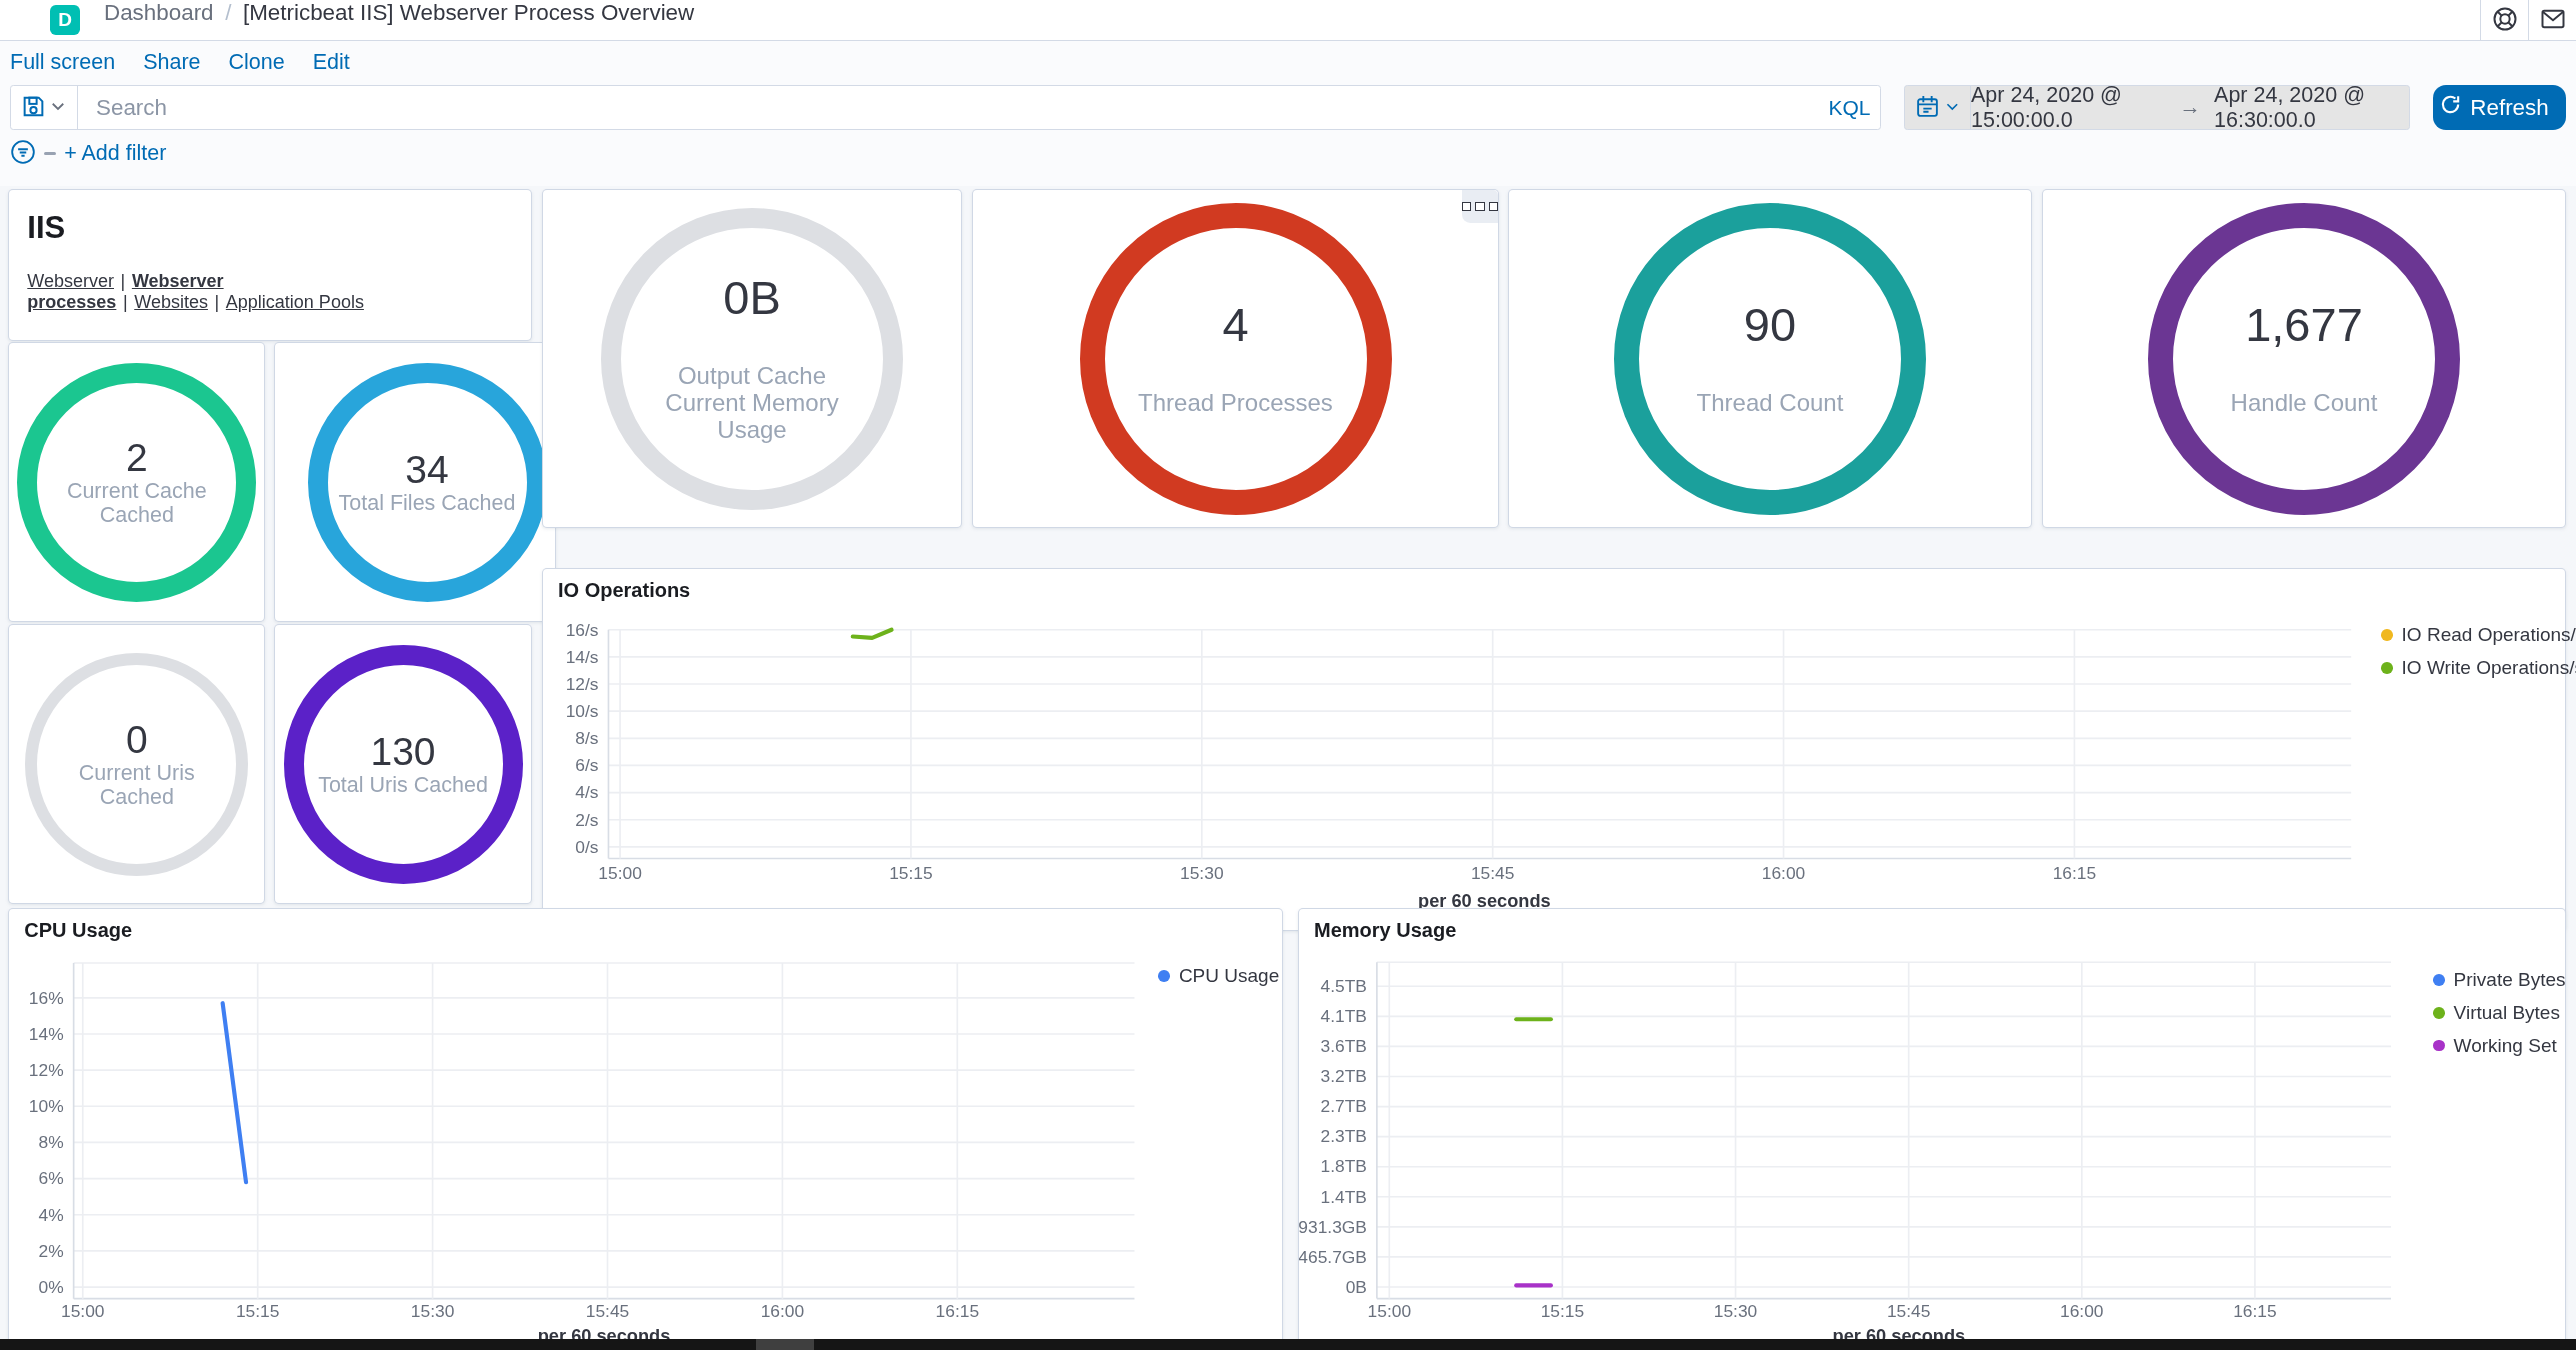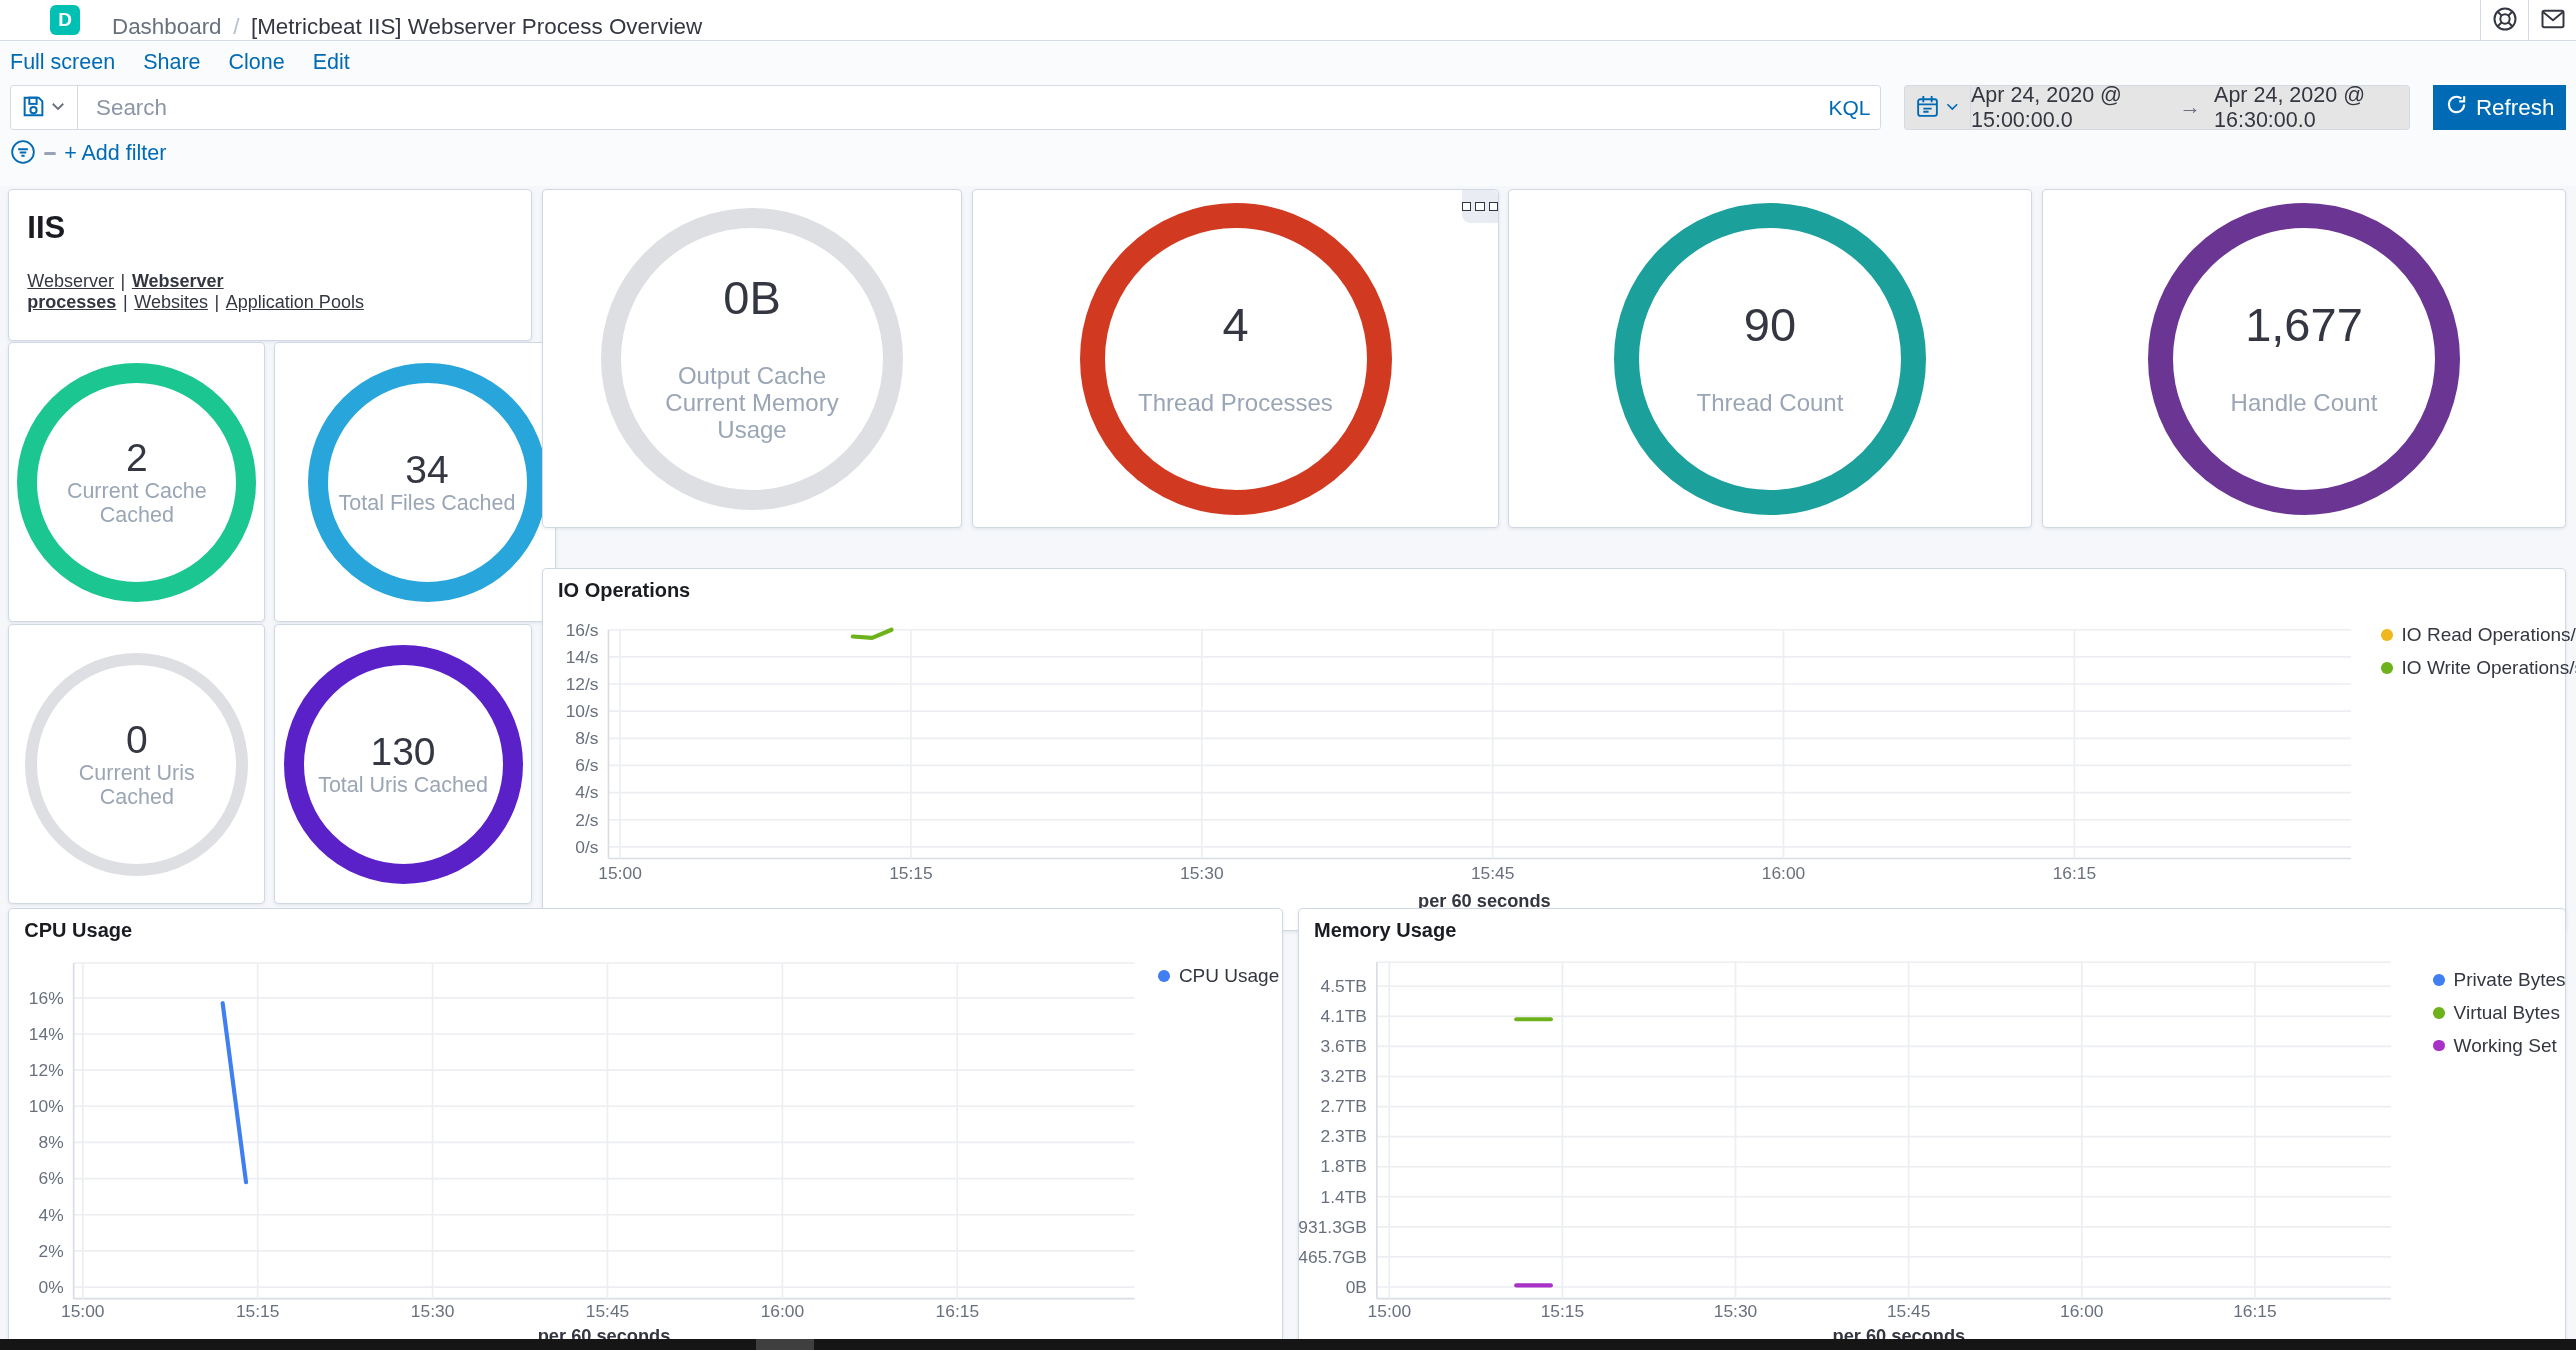--- a/index.html
+++ b/index.html
@@ -2,42 +2,42 @@
 <html style="font-size:13.3px"><head>
 <meta charset="utf-8">
 <style>
   html,body{margin:0;padding:0;width:2576px;height:1350px;overflow:hidden;
     background:#F5F7FA;font-family:"Liberation Sans","DejaVu Sans",sans-serif;color:#343741;}
   
   .chrome{position:absolute;top:0;left:0;right:0;height:186px;background:#FAFBFD;}
   .hdr{position:absolute;top:0;left:0;right:0;height:40px;background:#fff;border-bottom:0.8px solid #D3DAE6;}
   .logo{position:absolute;left:50px;top:5px;width:30px;height:30px;border-radius:5.8px;background:#00BFB3;
     color:#fff;font-weight:bold;font-size:19px;display:flex;align-items:center;justify-content:center;}
-  .crumbs{position:absolute;left:112px;top:0;height:40px;display:flex;align-items:flex-end;font-size:22.4px;}
+  .crumbs{position:absolute;left:104px;top:0;height:40px;display:flex;align-items:flex-start;font-size:22.4px;}
   .crumb-link{color:#69707D;text-decoration:none;cursor:pointer;}
   .crumb-sep{color:#B4BFCE;margin:0 11.6px;}
   .crumb-title{color:#343741;font-weight:500;}
   .hdr-icons{position:absolute;right:0;top:0;height:40px;display:flex;}
   .hdr-icon-btn{width:47px;height:40px;display:flex;align-items:center;justify-content:center;
     border-left:0.8px solid #D3DAE6;background:#fff;cursor:pointer;}
   .navrow{position:absolute;top:50px;left:10px;display:flex;gap:28px;font-size:21.5px;}
   .navrow span{color:#006BB4;cursor:pointer;}
   .srow{position:absolute;top:85px;left:10px;right:10px;height:45px;display:flex;gap:23px;}
   .qbar{flex:1;display:flex;background:#fff;border:0.8px solid #D3DAE6;border-radius:3.3px;align-items:stretch;}
   .saved-q{width:66px;display:flex;align-items:center;justify-content:center;gap:3.3px;
     border-right:0.8px solid #D3DAE6;cursor:pointer;}
   input.search{flex:1;border:none;outline:none;font-size:22.4px;padding:0 18px;color:#343741;background:transparent;}
   input.search::placeholder{color:#8B95A5;}
   .kql{width:61px;display:flex;align-items:center;justify-content:center;color:#006BB4;font-size:21px;cursor:pointer;}
   .dgroup{width:504px;display:flex;background:#e5e5e5;border:0.8px solid #D3DAE6;border-radius:3.3px;}
   .dp-btn{width:65px;border-right:0.8px solid #D3DAE6;display:flex;align-items:center;justify-content:center;gap:4.1px;cursor:pointer;}
   .dates{flex:1;display:flex;align-items:center;justify-content:center;gap:13.3px;font-size:21.5px;color:#343741;cursor:pointer;}
   .d-arrow{color:#69707D;font-size:21.5px;}
-  .refresh{width:133px;background:#006BB4;border:none;border-radius:0;color:#fff;display:flex;
-    align-items:center;justify-content:center;gap:8.3px;font-size:22.4px;cursor:pointer;font-family:inherit;}
+  .refresh{width:133px;background:#006BB4;border:none;border-radius:13px;color:#fff;display:flex;
+    align-items:center;gap:8.3px;font-size:22.4px;cursor:pointer;font-family:inherit;}
   .frow{position:absolute;top:139px;left:10px;display:flex;align-items:center;gap:8.3px;}
   .f-dash{width:11.6px;height:2.5px;background:#98A2B2;border-radius:1.7px;}
   .addf{color:#006BB4;font-size:21.5px;cursor:pointer;}
   
   .dash{position:absolute;top:186px;left:0;right:0;bottom:0;background:#F5F7FA;}
   .panel{position:absolute;background:#fff;border:0.8px solid rgba(203,212,226,.9);border-radius:5px;
     box-shadow:0 1.7px 3.3px -0.8px rgba(152,162,179,.22);}
   .center{display:flex;align-items:center;justify-content:center;}
   .ring{border-radius:50%;display:flex;align-items:center;justify-content:center;}
   .ring.sm{width:199px;height:199px;border:20px solid #ccc;}

